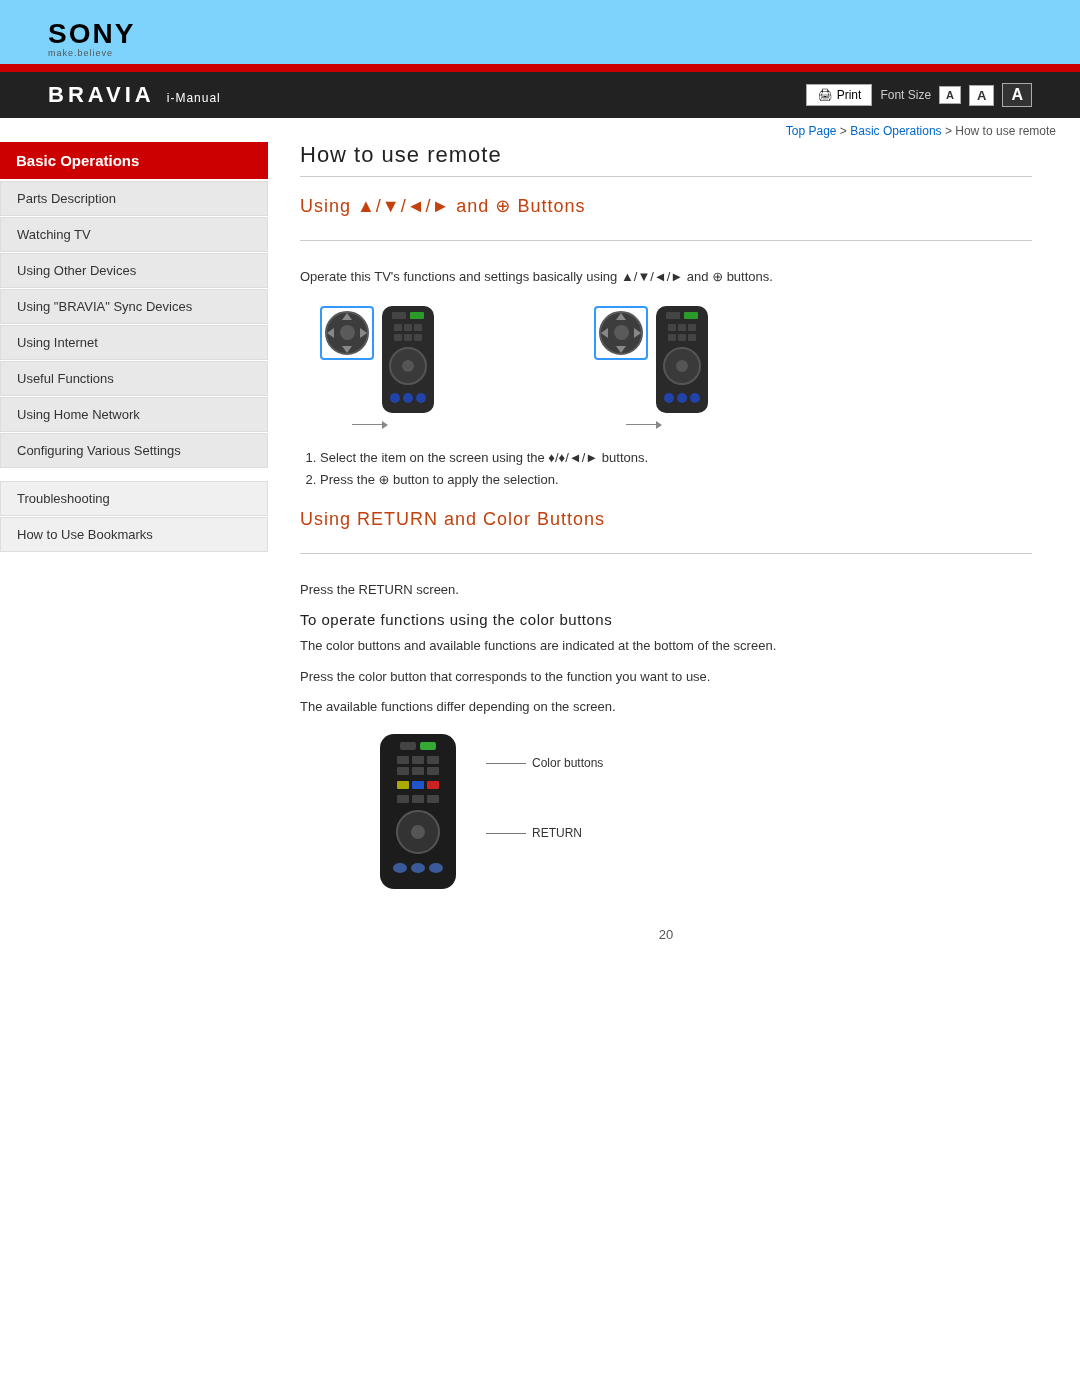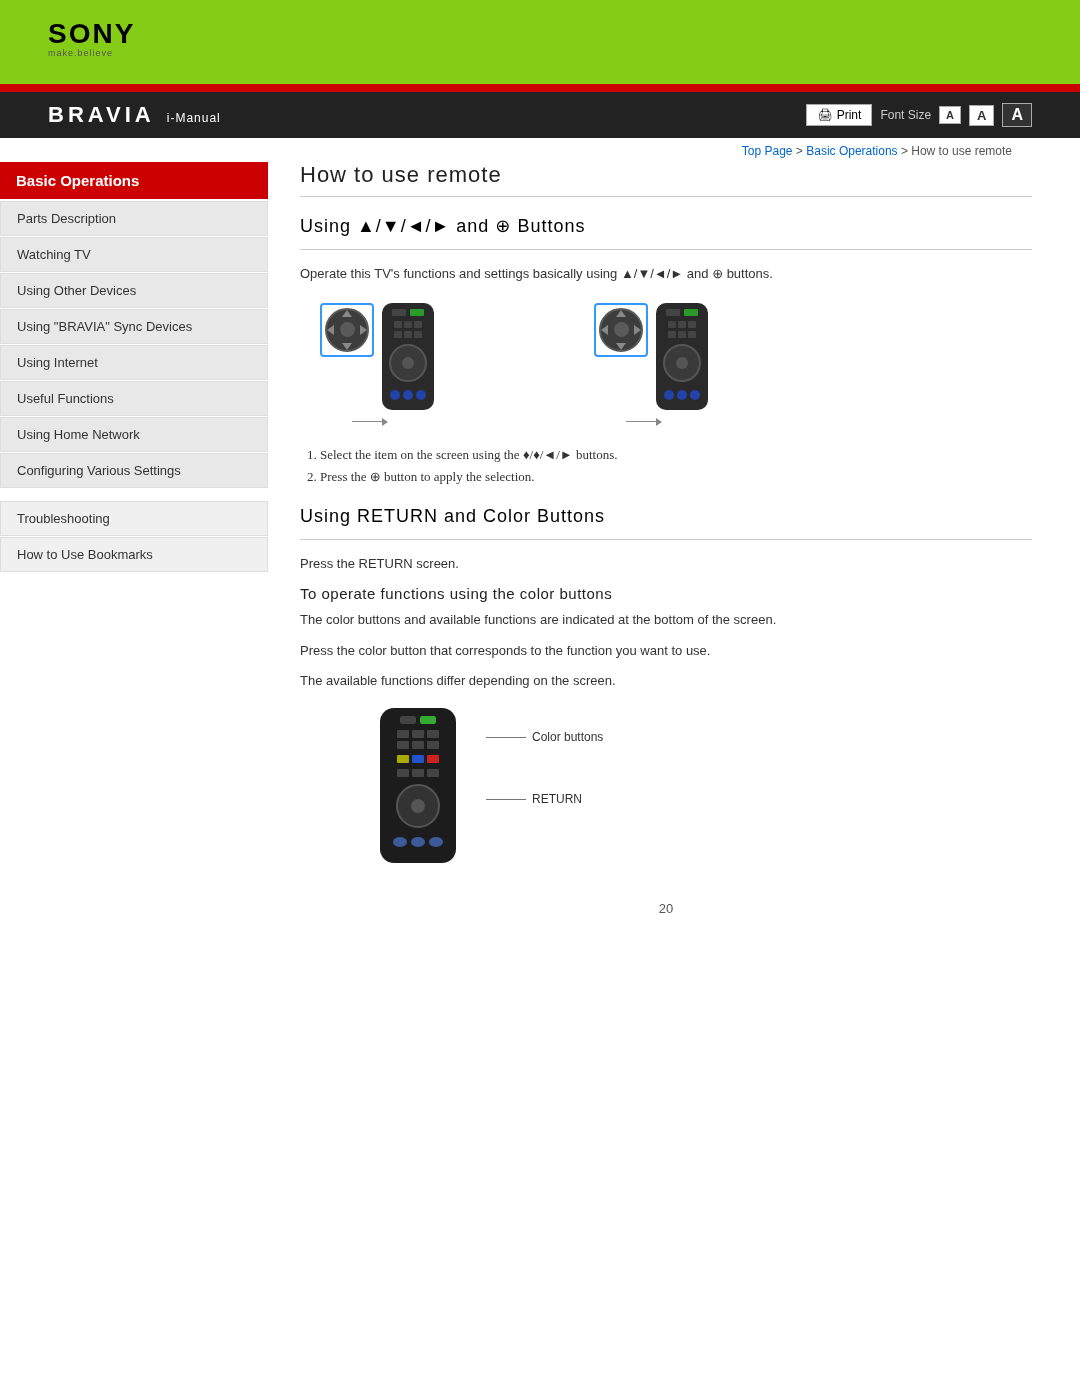--- a/index.html
+++ b/index.html
@@ -1,19 +1,19 @@
 <!DOCTYPE html>
 <html><head>
   <meta charset="utf-8">
   <style>
     * { box-sizing: border-box; margin: 0; padding: 0; }
     body { font-family: Arial, sans-serif; background: #fff; color: #333; font-size: 14px; width: 1080px; min-height: 1397px; }
 
     
-    .top-bar { background: #84cc16; padding: 18px 48px 26px 48px; }
+    .top-bar { background: #7dd3fc; padding: 18px 48px 6px 48px; }
     .sony-logo { display: flex; flex-direction: column; align-items: flex-start; }
     .sony-text { font-size: 28px; font-weight: 900; letter-spacing: 2px; color: #000; font-family: Arial Black, Arial, sans-serif; }
     .sony-tagline { font-size: 9px; color: #555; letter-spacing: 1px; margin-top: -2px; }
 
     
     .red-bar { background: #cc0000; height: 8px; width: 100%; }
 
     
     .header { background: #222; display: flex; align-items: center; justify-content: space-between; padding: 10px 48px; }
     .bravia-title { display: flex; align-items: baseline; gap: 12px; }
@@ -21,56 +21,56 @@
     .i-manual { color: #fff; font-size: 12px; letter-spacing: 1px; }
     .header-tools { display: flex; align-items: center; gap: 8px; }
     .print-btn { background: #fff; border: 1px solid #aaa; padding: 3px 10px; font-size: 12px; cursor: pointer; display: flex; align-items: center; gap: 4px; }
     .font-size-label { color: #ccc; font-size: 12px; }
     .font-btn { background: #fff; border: 1px solid #aaa; cursor: pointer; font-weight: bold; color: #333; }
     .font-btn.sm { font-size: 11px; padding: 2px 6px; }
     .font-btn.md { font-size: 13px; padding: 2px 7px; }
     .font-btn.lg { font-size: 16px; padding: 2px 8px; background: #333; color: #fff; }
 
     
-    .breadcrumb { text-align: right; padding: 6px 68px 4px 48px; font-size: 12px; color: #555; }
+    .breadcrumb { text-align: right; padding: 6px 24px 4px 48px; font-size: 12px; color: #555; }
     .breadcrumb a { color: #0066cc; text-decoration: none; }
     .breadcrumb span { color: #555; }
 
     
     .main-layout { display: flex; padding: 0 0 40px 0; }
 
     
     .sidebar { width: 268px; min-width: 268px; padding: 0 0 0 0; }
     .sidebar-active { background: #cc0000; color: #fff; padding: 10px 16px; font-size: 15px; font-weight: bold; margin-bottom: 2px; cursor: pointer; }
     .sidebar-item { background: #e8e8e8; border: 1px solid #ddd; padding: 9px 16px; font-size: 13px; color: #333; cursor: pointer; margin-bottom: 1px; }
     .sidebar-divider { height: 12px; }
     .sidebar-item-secondary { background: #f0f0f0; border: 1px solid #ddd; padding: 9px 16px; font-size: 13px; color: #333; cursor: pointer; margin-bottom: 1px; }
 
     
     .content { flex: 1; padding: 0 48px 0 32px; }
 
     
     .page-title { font-size: 22px; font-weight: normal; letter-spacing: 1px; border-bottom: 1px solid #ccc; padding-bottom: 8px; margin-bottom: 18px; color: #222; }
 
     
-    .section-title { font-size: 18px; font-weight: normal; letter-spacing: 1px; border-bottom: 1px solid #ccc; padding-bottom: 12px; margin-bottom: 14px; color: #000000; }
+    .section-title { font-size: 18px; font-weight: normal; letter-spacing: 1px; border-bottom: 1px solid #ccc; padding-bottom: 23px; margin-bottom: 26px; color: #c2410c; }
 
     .subsection-title { font-size: 15px; font-weight: normal; letter-spacing: 0.5px; margin-bottom: 8px; color: #222; }
 
     .body-text { font-size: 13px; line-height: 1.6; margin-bottom: 10px; color: #333; }
 
     
     .remotes-row { display: flex; gap: 60px; justify-content: flex-start; margin: 18px 0 18px 20px; }
 
     
     .remote-wrapper { display: flex; gap: 4px; align-items: flex-start; }
     .remote-highlight-box { border: 2px solid #3399ff; border-radius: 4px; padding: 3px; display: inline-block; }
 
     
-    .numbered-list { margin: 10px 0 14px 20px; font-family: Liberation Serif, serif; }
+    .numbered-list { margin: 10px 0 14px 20px; }
     .numbered-list li { font-size: 13px; line-height: 1.7; color: #333; }
 
     
     .section2 { margin-top: 18px; }
     .color-remote-body { width: 72px; background: #1a1a1a; border-radius: 14px; padding: 8px 6px 14px 6px; display: flex; flex-direction: column; align-items: center; gap: 3px; }
 
     
     .page-number { text-align: center; font-size: 13px; color: #555; margin-top: 38px; padding-bottom: 20px; }
 
     
@@ -293,21 +293,21 @@
             <div style="width:14px;height:14px;border-radius:50%;background:#555;"></div>
           </div>
 
           <div style="display:flex;gap:4px;margin-top:2px;">
             <div style="width:14px;height:10px;border-radius:50%;background:#3a5a99;"></div>
             <div style="width:14px;height:10px;border-radius:50%;background:#3a5a99;"></div>
             <div style="width:14px;height:10px;border-radius:50%;background:#3a5a99;"></div>
           </div>
         </div>
 
-        <div style="display:flex;flex-direction:column;gap:8px;margin-top:22px;">
+        <div style="display:flex;flex-direction:column;gap:16px;margin-top:22px;">
           <div style="display:flex;align-items:center;gap:6px;">
             <div style="width:40px;height:1px;background:#777;"></div>
             <span style="font-size:12px;color:#333;">Color buttons</span>
           </div>
           <div style="display:flex;align-items:center;gap:6px;margin-top:40px;">
             <div style="width:40px;height:1px;background:#777;"></div>
             <span style="font-size:12px;color:#333;">RETURN</span>
           </div>
         </div>
       </div>

